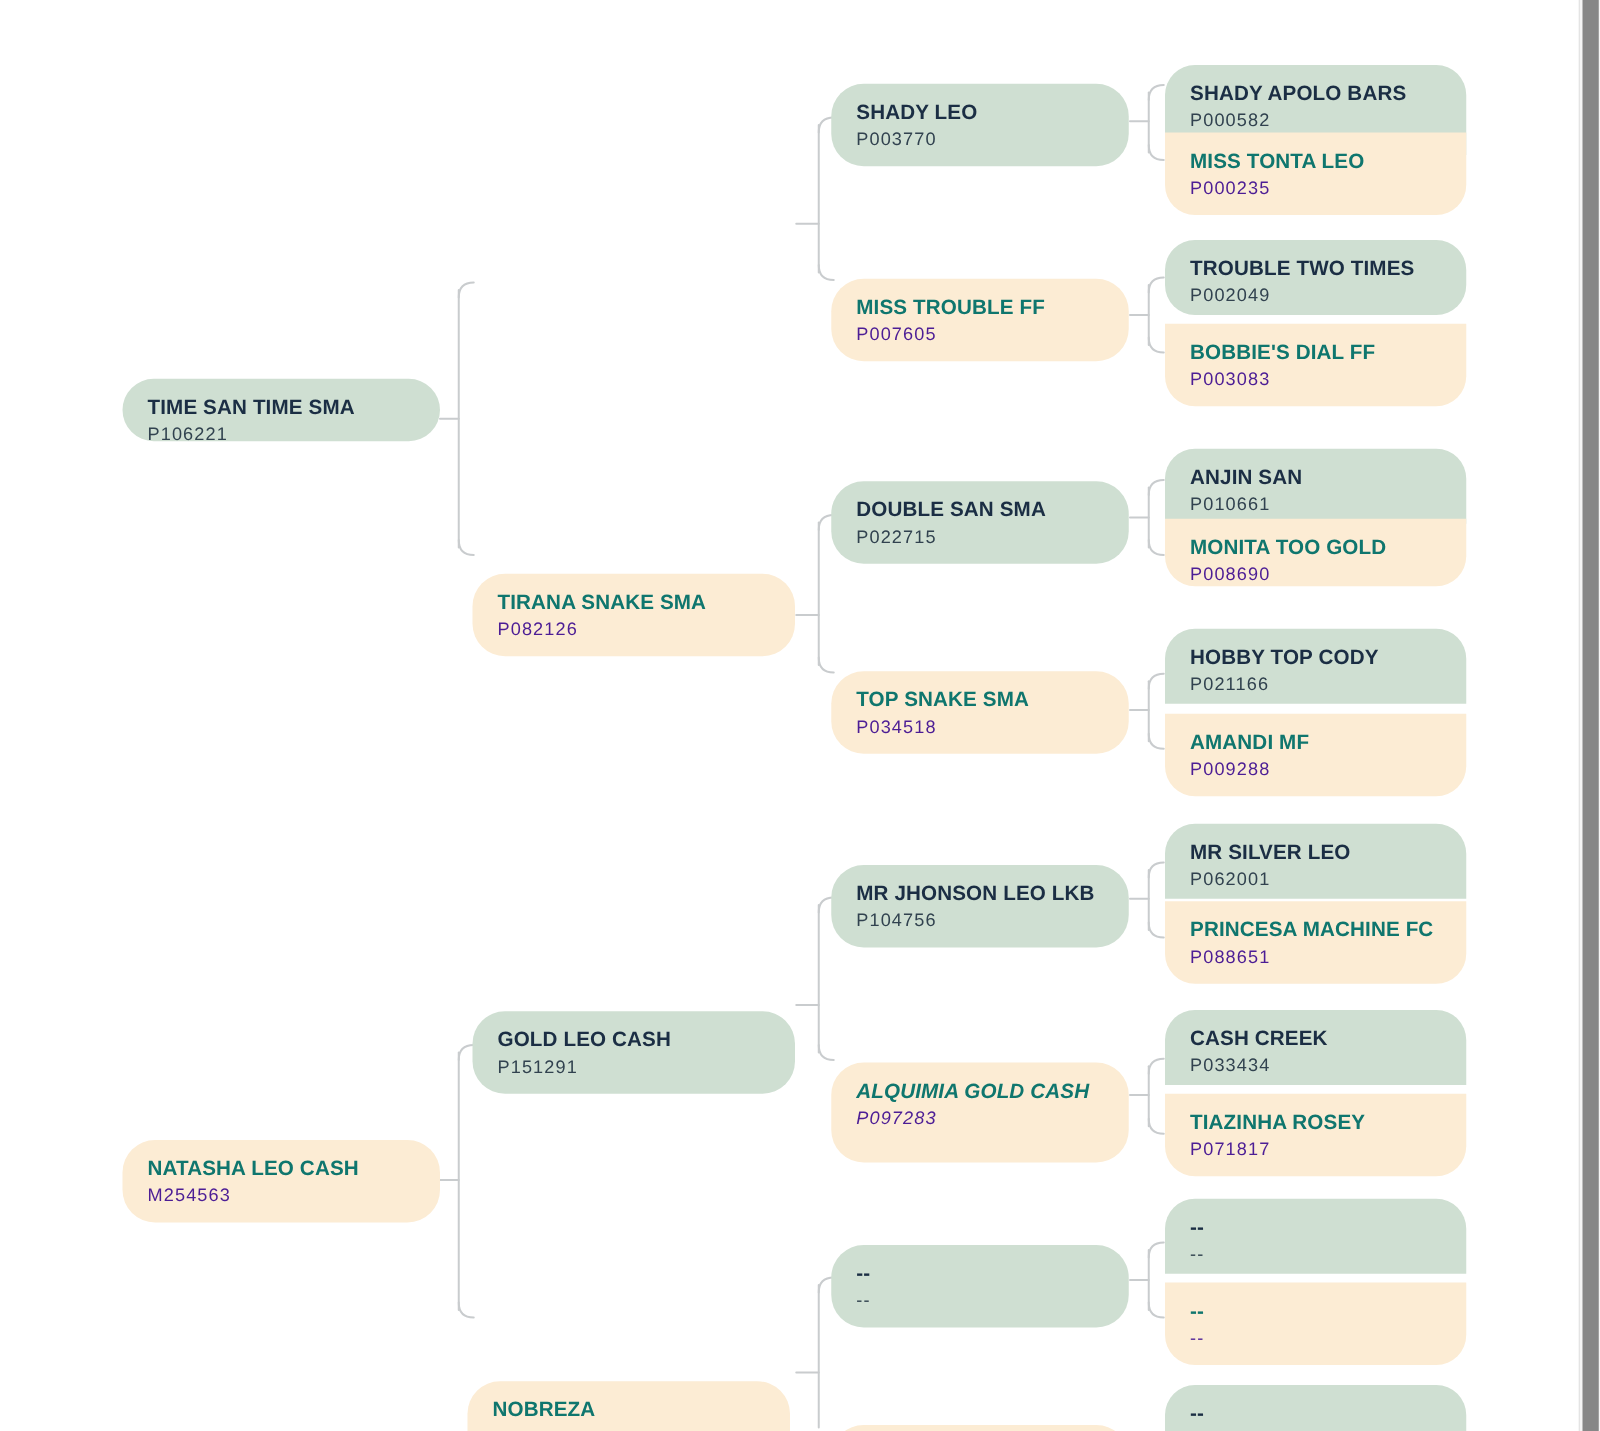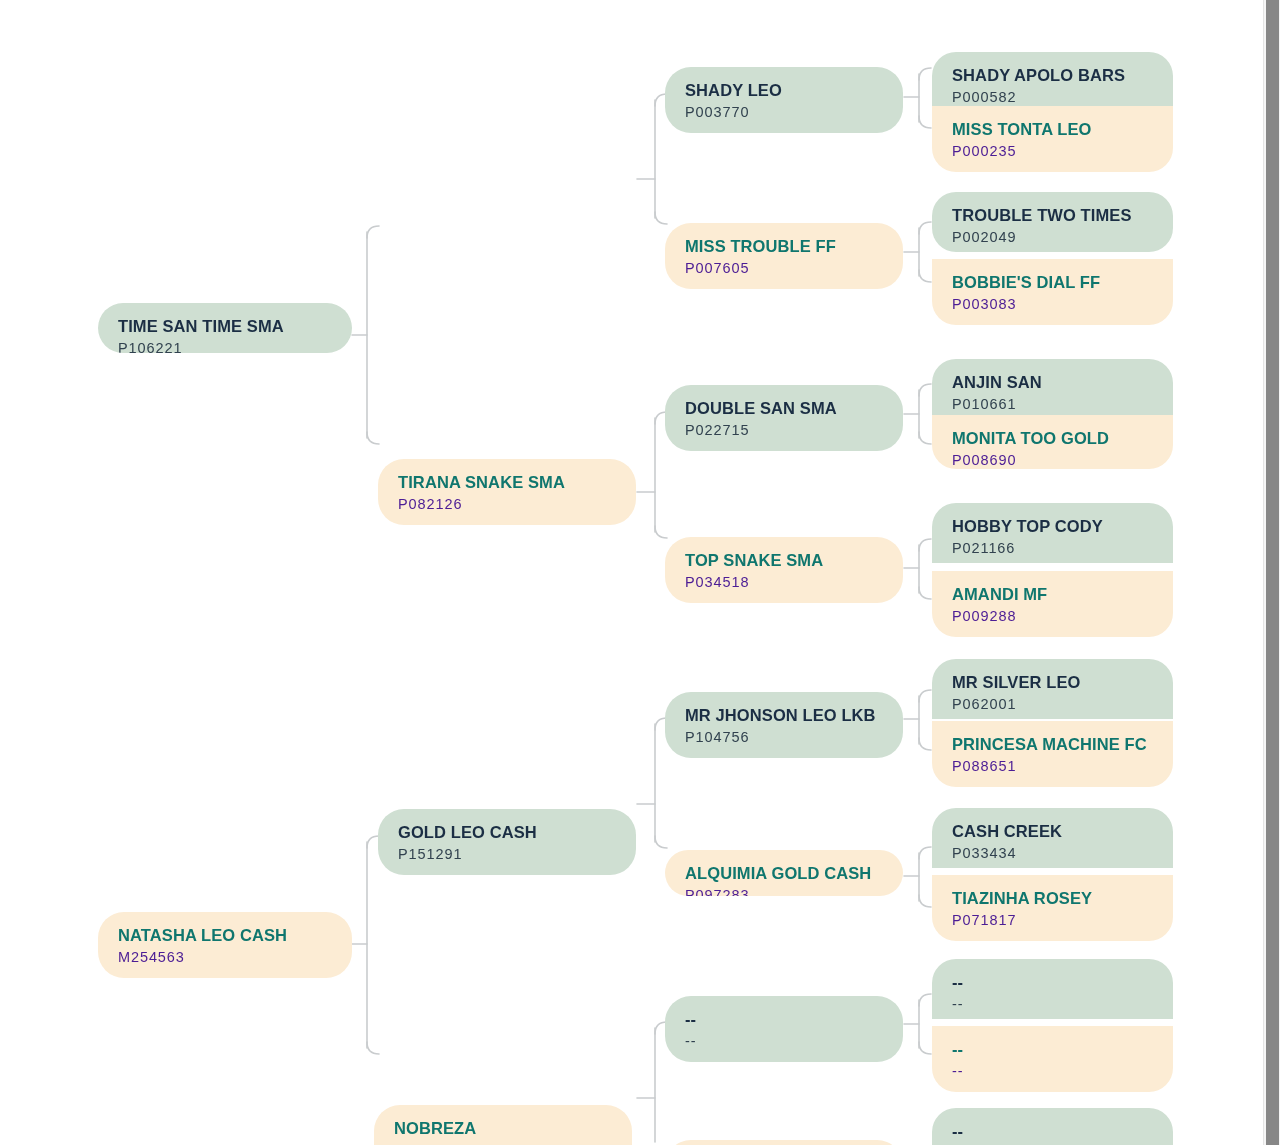--- a/index.html
+++ b/index.html
@@ -239,21 +239,21 @@
     </div>
     <div class="card cream r-full" style="left:374px; top:1065px; width:258px; height:66px;margin-top:40px;">
       <div class="nm">NOBREZA</div>
       <div class="id">--</div>
     </div>
 
     <div class="card green r-full" style="left:665px; top:692px; width:238px; height:66px;">
       <div class="nm">MR JHONSON LEO LKB</div>
       <div class="id">P104756</div>
     </div>
-    <div class="card cream r-full" style="left:665px; top:850px; width:238px; height:46px;">
+    <div class="card cream r-full" style="left:665px; top:850px; width:238px; height:80px;font-style:italic;">
       <div class="nm">ALQUIMIA GOLD CASH</div>
       <div class="id">P097283</div>
     </div>
     <div class="card green r-full" style="left:665px; top:996px; width:238px; height:66px;">
       <div class="nm">--</div>
       <div class="id">--</div>
     </div>
     <div class="card cream r-full" style="left:665px; top:1140px; width:238px; height:66px;">
       
       

